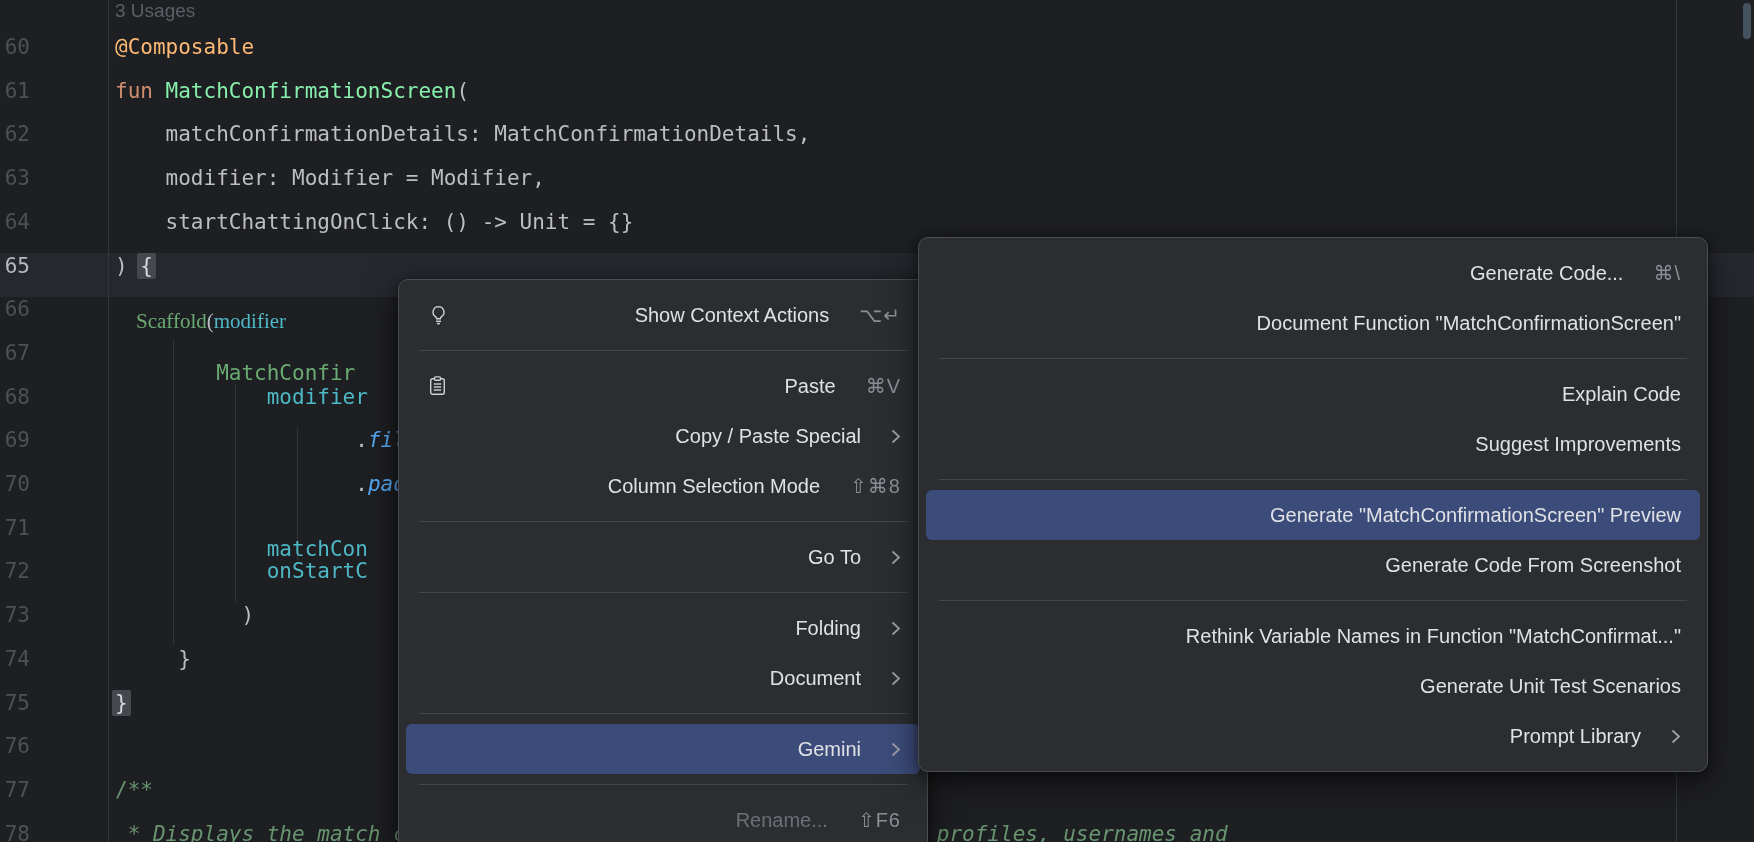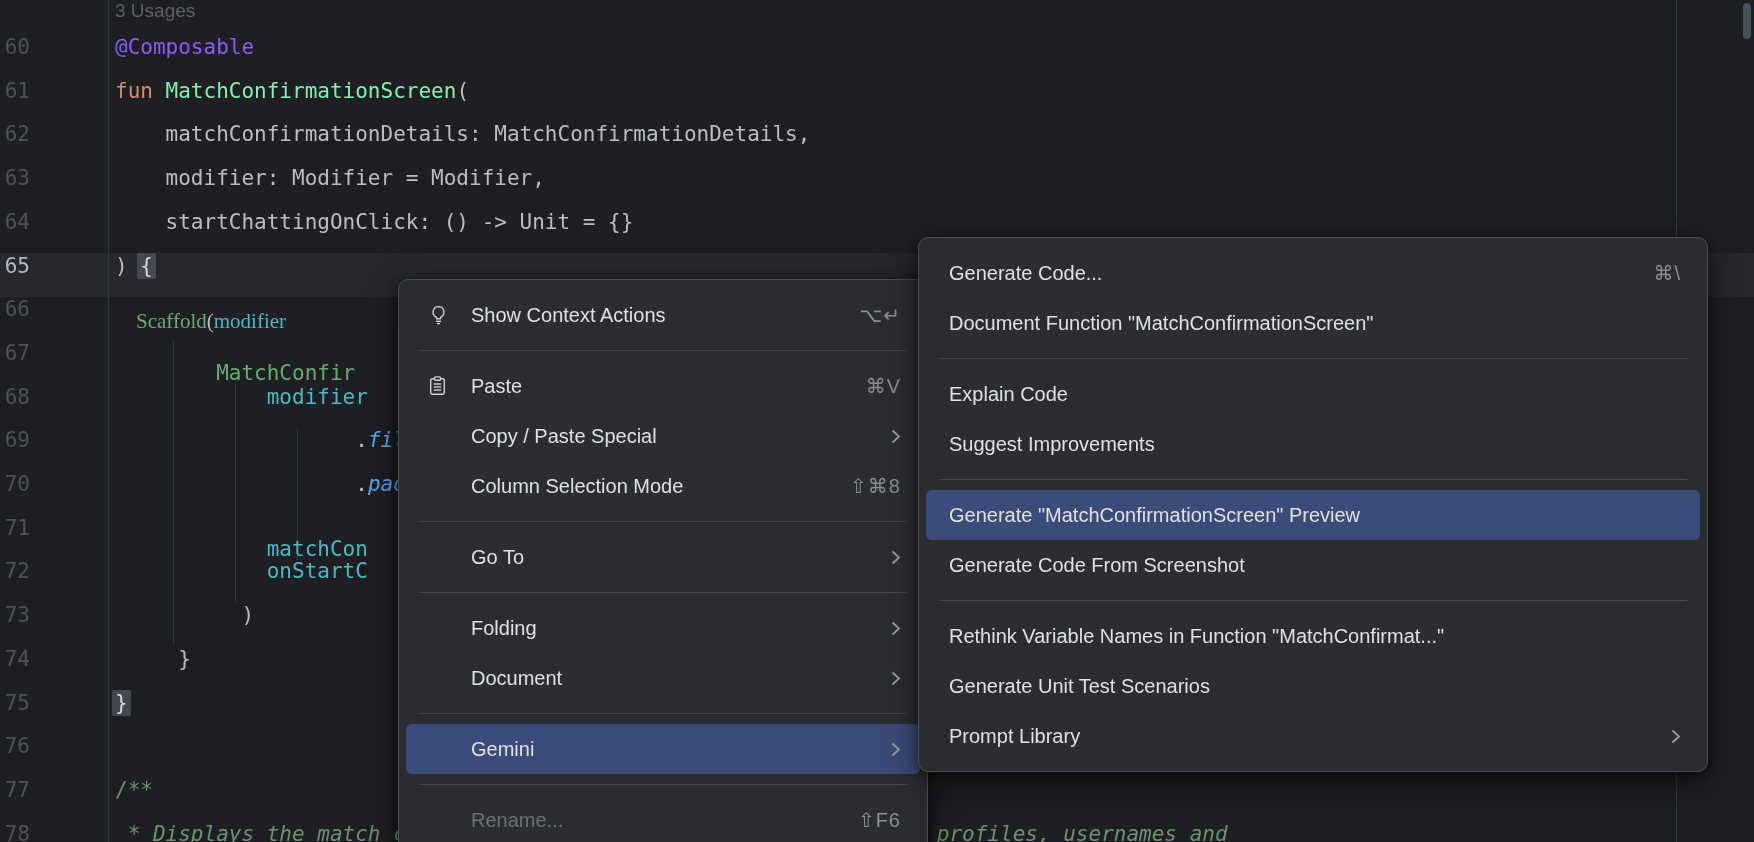--- a/index.html
+++ b/index.html
@@ -14,33 +14,33 @@
   .gutter-num{position:absolute;left:-40px;width:70px;height:44px;line-height:44px;
               text-align:right;color:#4d5157;font:21px "DejaVu Sans Mono",monospace;}
   .gutter-num.current{color:#b6b9c0;}
   .code-line{position:absolute;left:115px;height:44px;line-height:44px;white-space:pre;
              font:21px "DejaVu Sans Mono",monospace;color:#bcbec4;}
   .inlay-hint{position:absolute;left:115px;top:0;height:26px;line-height:26px;
               color:#5c5f66;font:19px "Liberation Sans",sans-serif;}
   .tk-plain{color:#bcbec4;}
   .tk-keyword{color:#cf8e6d;}
   .tk-fname{color:#86efac;}
-  .tk-annotation{color:#8b5cf6;}
+  .tk-annotation{color:#fdba74;}
   .tk-green{color:#6aab73;}
   .tk-cyan{color:#4db8c6;}
   .tk-blueit{color:#56a8f5;font-style:italic;}
   .tk-comment{color:#68946f;}
   .tk-commentit{color:#68946f;font-style:italic;}
   .tk-brace{color:#d6d8dd;background:#45494f;padding:1px 3px;margin:-1px -3px;border-radius:2px;}
   .scrollbar-thumb{position:absolute;left:1743px;top:3px;width:8px;height:36px;
                    border-radius:4px;background:rgba(100,122,144,.55);}
   
   .menu{position:absolute;background:#2b2d30;border:1px solid #4a4d53;border-radius:10px;
         box-shadow:0 10px 34px rgba(0,0,0,.55),0 2px 10px rgba(0,0,0,.4);
-        padding:10px 0;box-sizing:border-box;}
+        padding:10px 0;box-sizing:border-box;text-align:right;}
   #context-menu{left:398px;top:279px;width:530px;height:610px;z-index:10;}
   #gemini-submenu{left:918px;top:237px;width:790px;z-index:20;}
   .menu-row{position:relative;display:flex;align-items:center;height:50px;
             margin:0 7px;padding:0 19px 0 23px;border-radius:6px;color:#dfe1e5;
             font-size:20px;}
   .menu-row .icon-slot{width:42px;display:flex;align-items:center;flex:none;}
   .menu-row .lbl{flex:1 1 auto;white-space:nowrap;overflow:hidden;}
   .menu-row .sc{flex:none;color:#8b8e96;margin-left:30px;letter-spacing:1px;}
   .menu-row .arr{flex:none;margin-left:30px;display:flex;align-items:center;}
   .menu-row.sel{background:#3c4c7a;}

